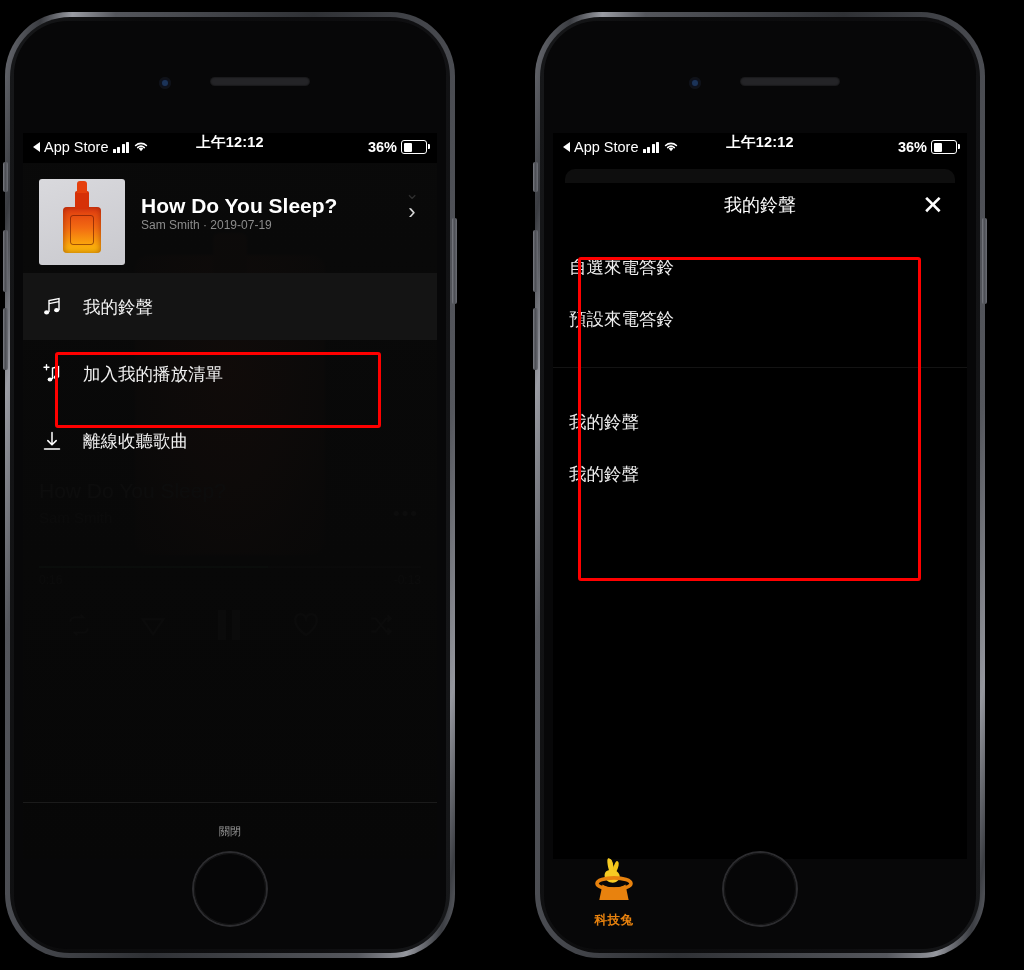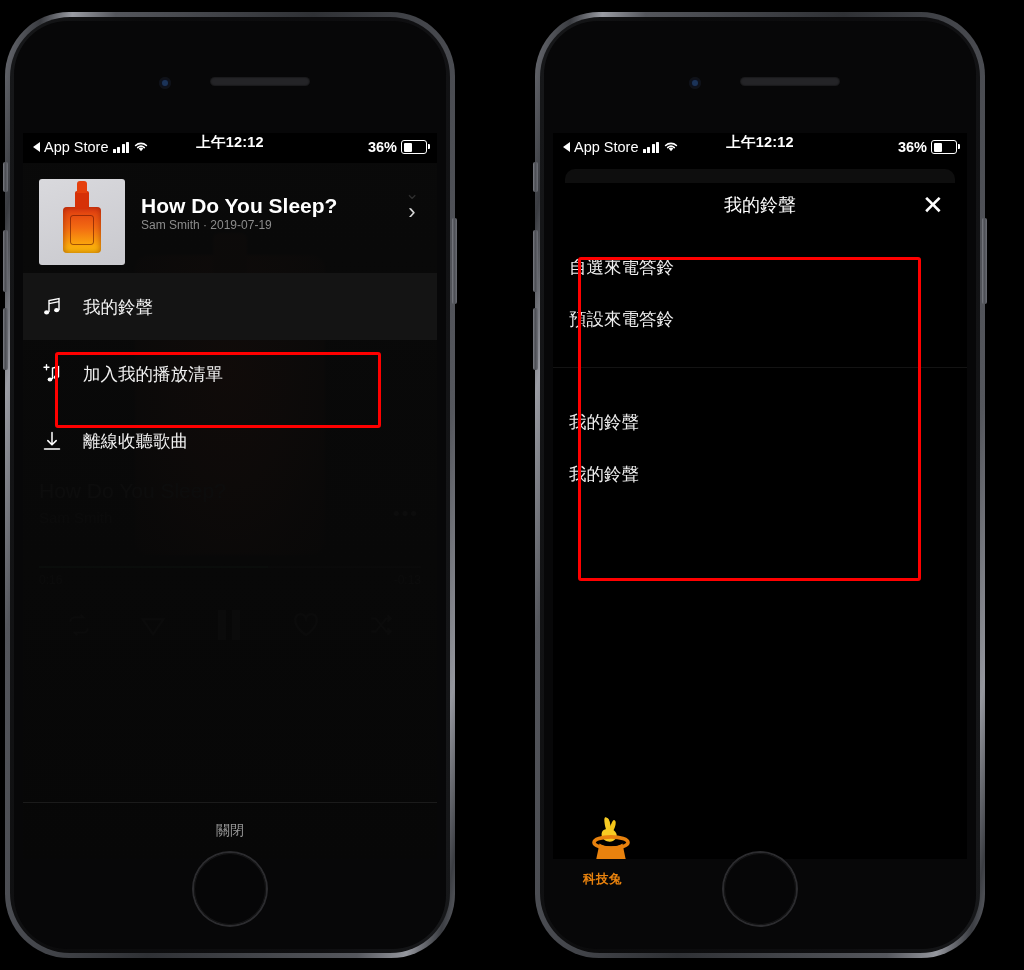--- a/index.html
+++ b/index.html
@@ -91,39 +91,39 @@
   .chev-dn{color:#2e2e2e;font-size:17px;line-height:14px;}
   .chev-rt{color:#d8d8d8;font-size:22px;line-height:22px;font-weight:300;}
 
   .menu{padding:0 0 0 0;}
   .mrow{height:67px;display:flex;align-items:center;padding:0 16px;box-sizing:border-box;gap:18px;position:relative;}
   .mrow .ic{width:26px;height:26px;flex:0 0 auto;display:flex;align-items:center;justify-content:center;color:#fff;}
   .mrow .lb{color:#f2f2f2;font-size:17.5px;}
   .mrow.hl{background:#141414;}
 
   .sheet-close{position:absolute;left:0;right:0;bottom:0;height:56px;border-top:1px solid #1b1b1b;
-               display:flex;align-items:center;justify-content:center;color:#9a9a9a;font-size:14px;}
+               display:flex;align-items:center;justify-content:center;color:#9a9a9a;font-size:11px;}
 
   
   .rt-grab{position:absolute;left:12px;right:12px;top:36px;height:14px;border-radius:10px 10px 0 0;background:#0e0e0e;}
   .rt-head{position:absolute;left:0;right:0;top:50px;height:44px;display:flex;align-items:center;justify-content:center;}
   .rt-title{color:#fff;font-size:18px;}
   .rt-close{position:absolute;right:14px;top:50px;width:40px;height:44px;display:flex;align-items:center;justify-content:center;
             color:#fff;font-size:26px;font-weight:300;}
   .rt-body{position:absolute;left:0;right:0;top:94px;bottom:0;}
   .rt-sec{color:#7d7d7d;font-size:15.5px;padding:0 16px;height:44px;display:flex;align-items:flex-end;padding-bottom:6px;box-sizing:border-box;}
   .rt-item{color:#efefef;font-size:17.5px;padding:0 16px;height:52px;display:flex;align-items:center;}
   .rt-div{height:1px;background:#131313;margin-top:22px;}
   .rt-gap{height:14px;}
 
   
   .redbox{position:absolute;border:3px solid #ff0000;border-radius:3px;pointer-events:none;}
 
   
-  .wm{position:absolute;left:583px;top:814px;width:62px;}
+  .wm{position:absolute;left:583px;top:855px;width:62px;text-align:center;}
   .wm-txt{color:#e8820e;font-size:12.5px;font-weight:bold;margin-top:1px;letter-spacing:.5px;}
 </style>
 </head>
 <body>
 
 <div class="stage">
 
   <div class="phone left">
     <div class="chassis-inner"></div>
     <div class="btn-side b-silent"></div>

